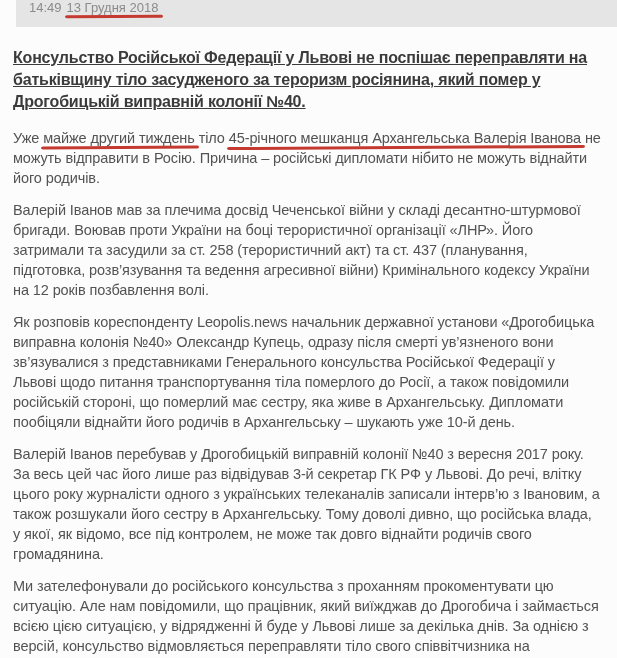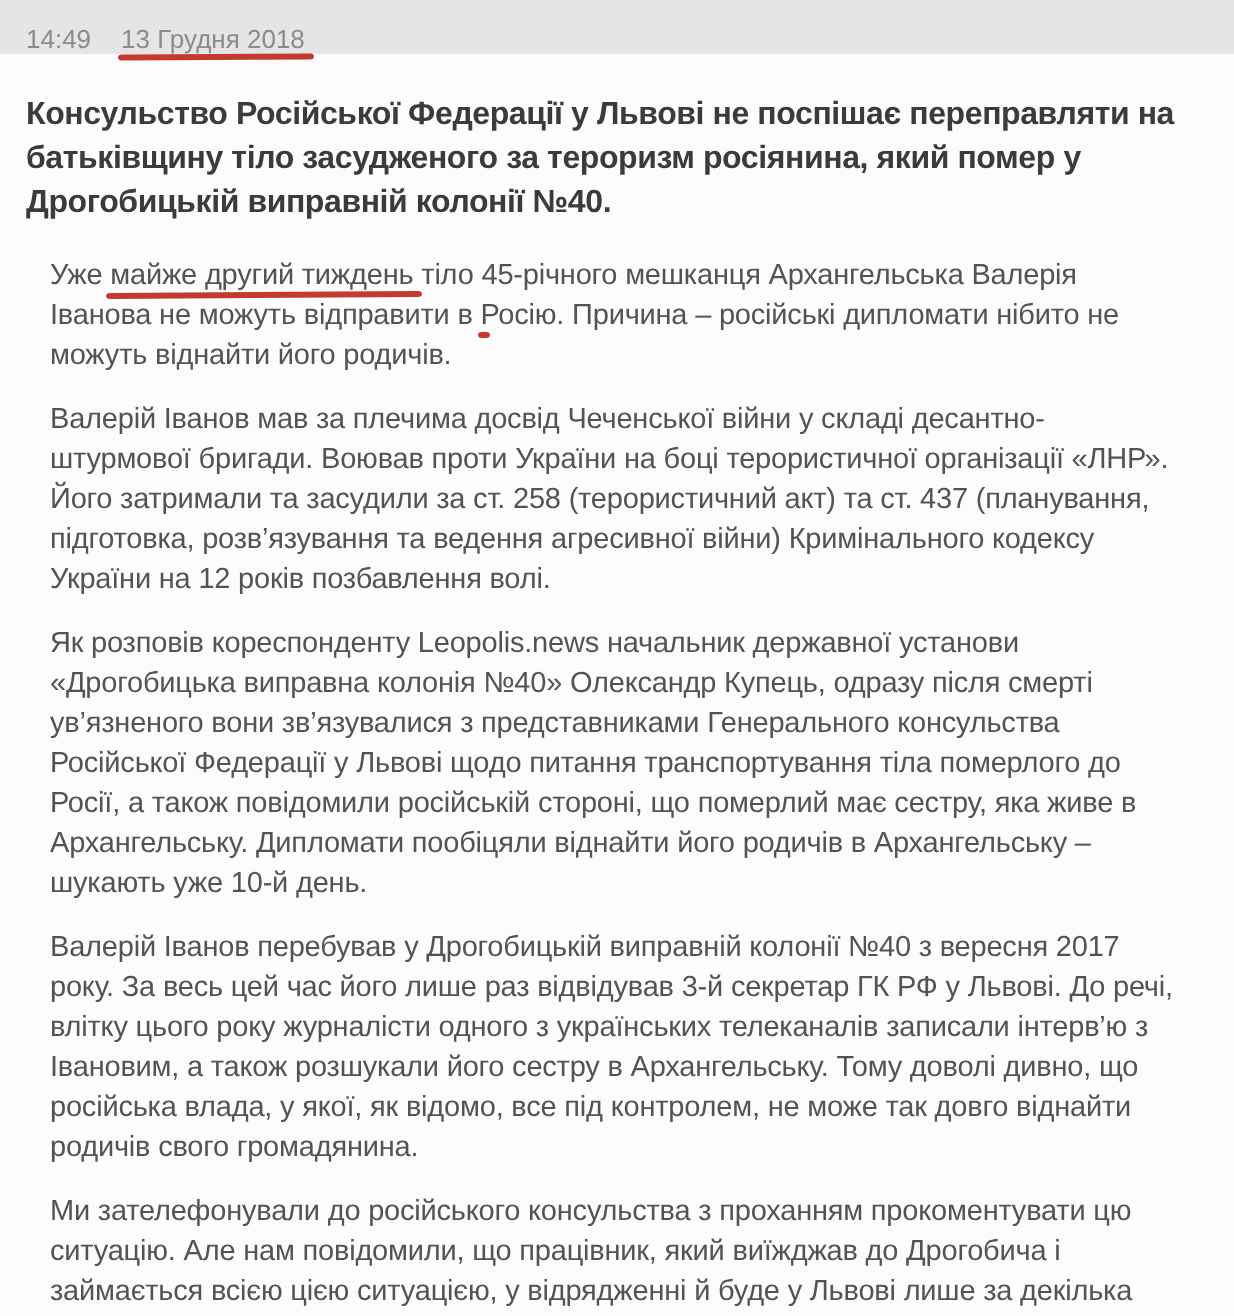--- a/index.html
+++ b/index.html
@@ -13,31 +13,31 @@
   *{box-sizing:border-box;}
   html,body{margin:0;padding:0;}
   body{
     width:617px;height:658px;overflow:hidden;
     background:var(--page-bg);
     font-family:"Liberation Sans","DejaVu Sans",sans-serif;
     color:var(--body-text);
   }
   .topbar{
     height:27px;background:var(--topbar-bg);
-    display:flex;align-items:flex-end;gap:15px;
-    padding:0 13px;font-size:13px;color:var(--topbar-text);
+    display:flex;align-items:flex-start;gap:5px;
+    padding:0 13px;font-size:13px;color:var(--topbar-text);margin-left:16px;
   }
   .article{padding:20px 16px 0 13px;}
   .article h1{
     margin:0 0 15px;
     font-size:16px;line-height:22px;font-weight:bold;
-    letter-spacing:-0.2px;color:var(--headline-text);
+    letter-spacing:-0.2px;color:var(--headline-text);text-decoration:underline;
   }
   .article p{
-    margin:0 12px 12px;
+    margin:0 0 12px;
     font-size:14.5px;line-height:20px;letter-spacing:-0.1px;
   }
   .marker-underline{position:relative;z-index:0;}
   .marker-underline::after{
     content:"";position:absolute;z-index:-1;
     left:-2px;right:-4px;bottom:-3px;height:3px;
     background:var(--annotation-red);
     border-radius:2px/1.5px;
     transform:rotate(-0.35deg);
   }

